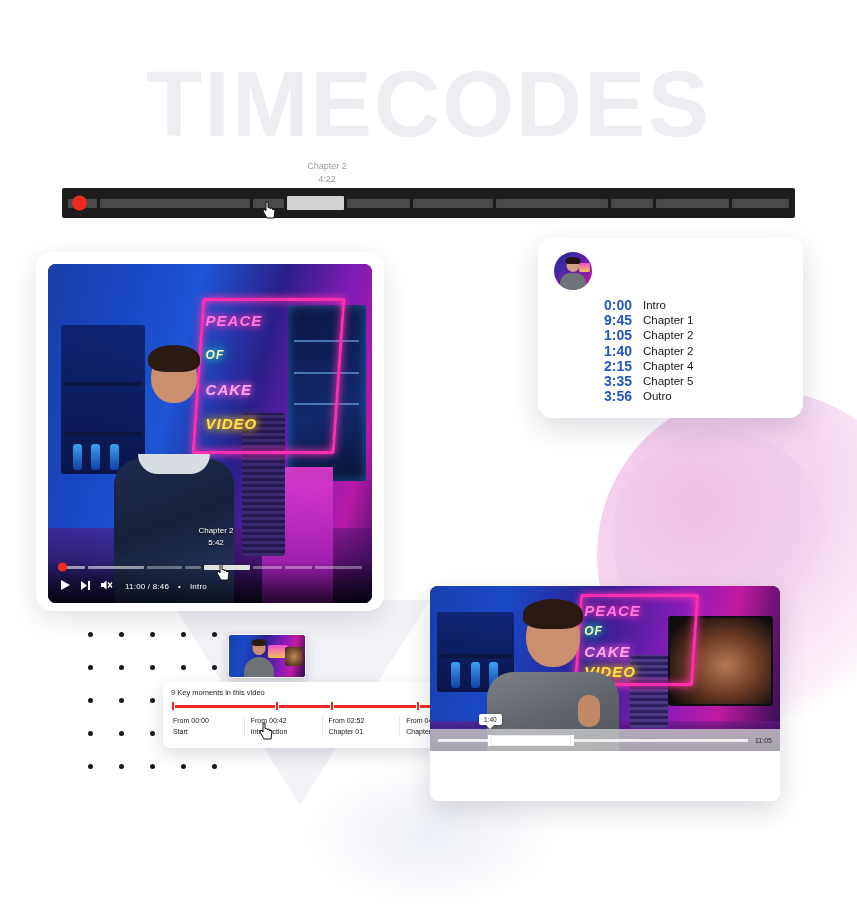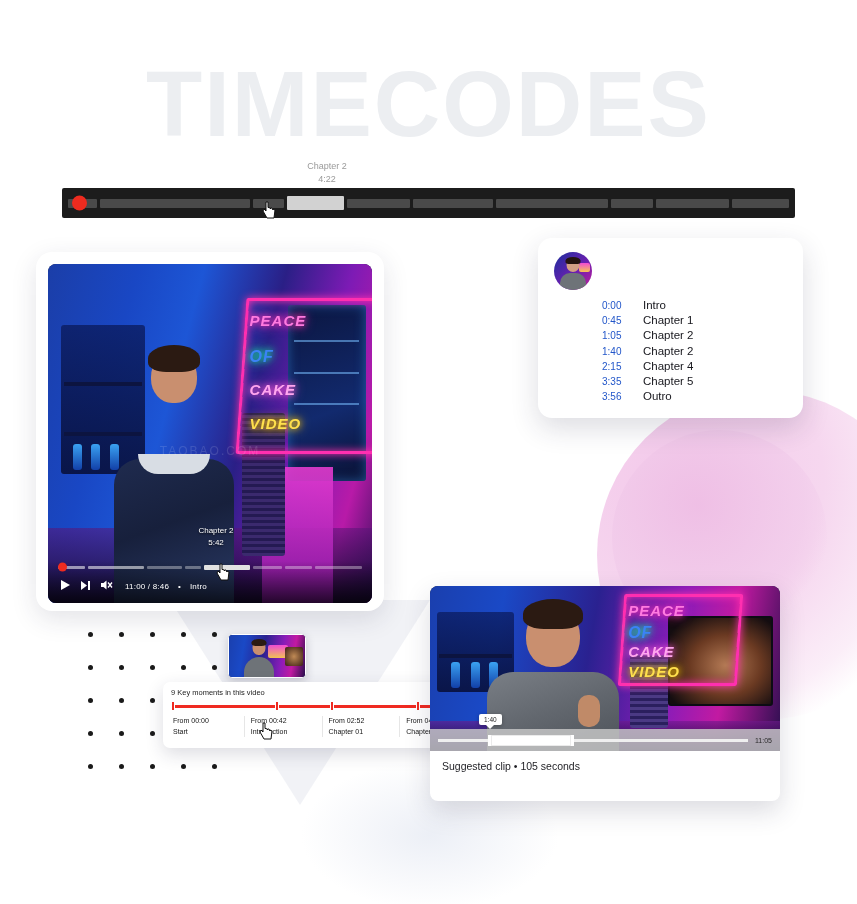--- a/index.html
+++ b/index.html
@@ -181,40 +181,40 @@
   .scene-pinkwall {
     position: absolute;
     right: 12%; bottom: 0; width: 22%; height: 40%;
     background: linear-gradient(180deg, #e43bd0, #8c17a8);
     opacity: .9;
   }
   
   .neon-sign {
     position: absolute;
     left: 46%; top: 10%;
-    width: 44%; height: 46%; margin-left: 44px;
+    width: 44%; height: 46%;
   }
   .neon-arrow {
     position: absolute; inset: 0;
     border: 3px solid #ff2fb0;
     border-radius: 2px;
     box-shadow: 0 0 8px #ff2fb0, inset 0 0 8px #ff2fb0;
     transform: skewX(-4deg);
   }
   .neon-text {
     position: absolute;
     left: 6%;
     font-weight: 700;
     font-style: italic;
     letter-spacing: 1px;
     font-size: 15px;
     line-height: 1;
   }
   .neon-1 { top: 10%;  color: #ff7ae0; text-shadow: 0 0 6px #ff2fb0, 0 0 12px #ff2fb0; }
-  .neon-2 { top: 33%;  color: #3b82f6; text-shadow: 0 0 6px #19e39f, 0 0 12px #19e39f; font-size: 16px; }
+  .neon-2 { top: 33%;  color: #fef9c3; text-shadow: 0 0 6px #19e39f, 0 0 12px #19e39f; font-size: 12px; }
   .neon-3 { top: 54%;  color: #ffa6ef; text-shadow: 0 0 6px #ff59d4, 0 0 12px #ff59d4; }
   .neon-4 { top: 76%;  color: #ffe04d; text-shadow: 0 0 6px #ffc400, 0 0 12px #ffc400; }
   
   .presenter {
     position: absolute;
     left: 17%; bottom: 0;
     width: 44%; height: 76%;
   }
   .p-head {
     position: absolute; left: 50%; top: 2%;
@@ -378,23 +378,24 @@
     line-height: 1.3;
   }
   #chapter-list { margin-left: 48px; }
   .chapter-row {
     display: flex;
     gap: 11px;
     line-height: 15.2px;
   }
   .chapter-time {
     color: #2256c9;
-    font-weight: 400;
-    font-size: 10px;
+    font-weight: 700;
+    font-size: 14px;
     width: 30px;
+    text-align: right;
   }
   .chapter-title {
     color: #17171d;
     font-size: 11.5px;
   }
 
   
   #dot-grid {
     position: absolute;
     left: 88px; top: 632px;
@@ -677,21 +678,20 @@
       <div class="neon-text neon-4">VIDEO</div>
     </div>
 
     <div class="presenter">
       <div class="p-body"></div>
       <div class="p-hood"></div>
       <div class="p-head"></div>
       <div class="p-hair"></div>
     </div>
 
-    <div class="watermark">TAOBAO.COM</div>
 
     <div id="main-controls">
       <div id="main-tooltip">
         <span style="display:block">Chapter 2</span>
         <span style="display:block">5:42</span>
       </div>
       <div id="main-progress">
         <div id="main-playhead"></div>
       <div class="mp-seg played" style="width: 28px;"></div>
           <div class="mp-seg played" style="width: 58px;"></div>
@@ -739,21 +739,21 @@
       <span class="av-head"></span>
       <span class="av-hair"></span>
     </div>
   </div>
   <div id="chapter-list">
       <div class="chapter-row">
         <span class="chapter-time">0:00</span>
         <span class="chapter-title">Intro</span>
       </div>
       <div class="chapter-row">
-        <span class="chapter-time">0:45</span>
+        <span class="chapter-time">9:45</span>
         <span class="chapter-title">Chapter 1</span>
       </div>
       <div class="chapter-row">
         <span class="chapter-time">1:05</span>
         <span class="chapter-title">Chapter 2</span>
       </div>
       <div class="chapter-row">
         <span class="chapter-time">1:40</span>
         <span class="chapter-title">Chapter 2</span>
       </div>
@@ -870,14 +870,13 @@
     </div>
 
     <div id="clip-tooltip">1:40</div>
     <div id="clip-progress-wrap">
       <div id="clip-track">
         <div id="clip-range"></div>
       </div>
       <span id="clip-duration">11:05</span>
     </div>
   </div>
-  <div id="clip-caption">Suggested clip • 105 seconds</div>
 </div>
 
 </body></html>

